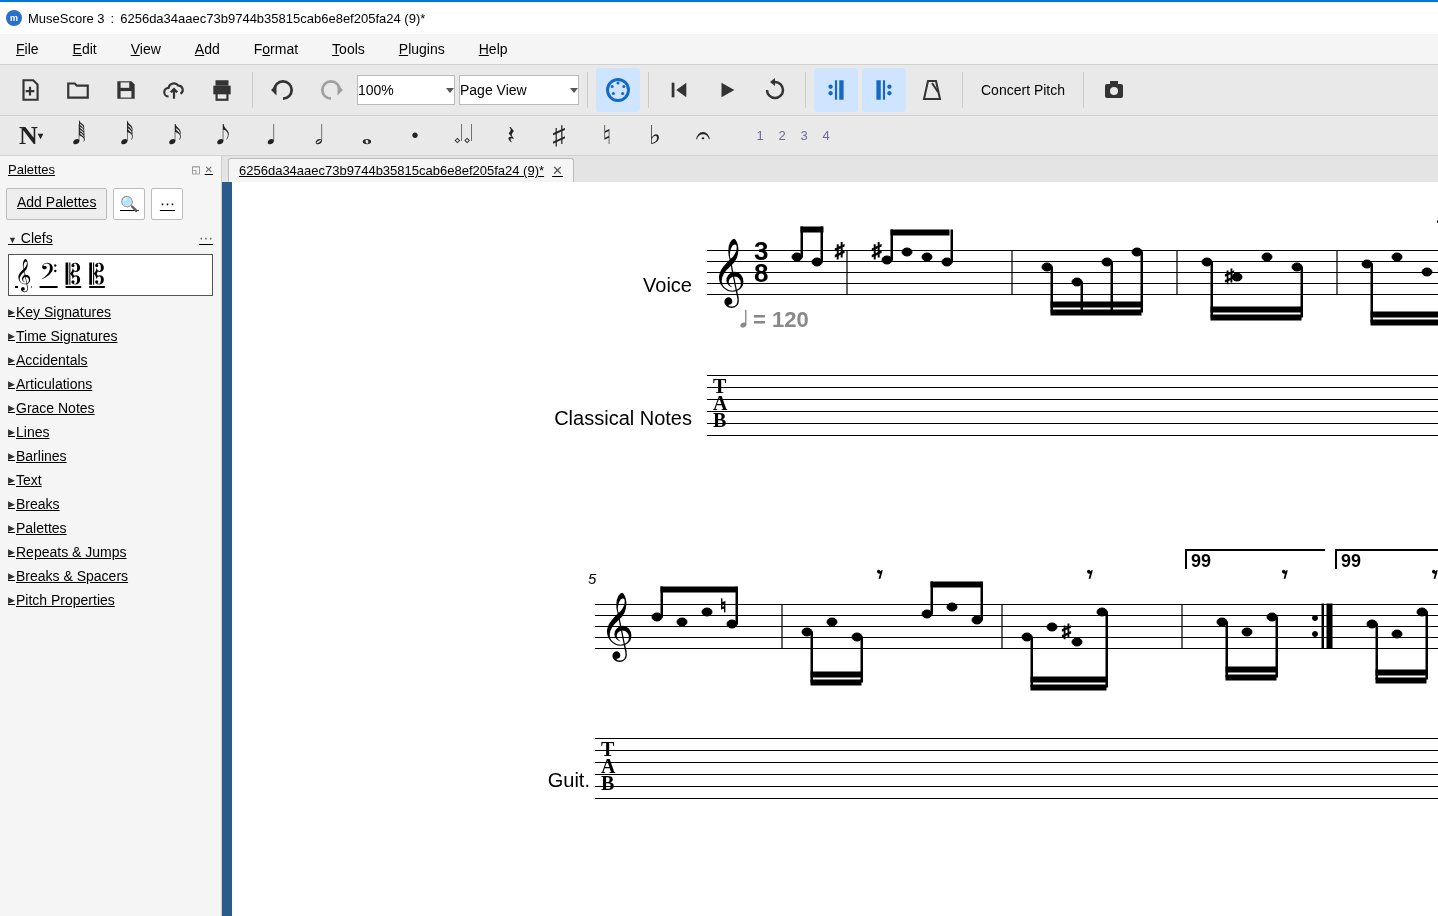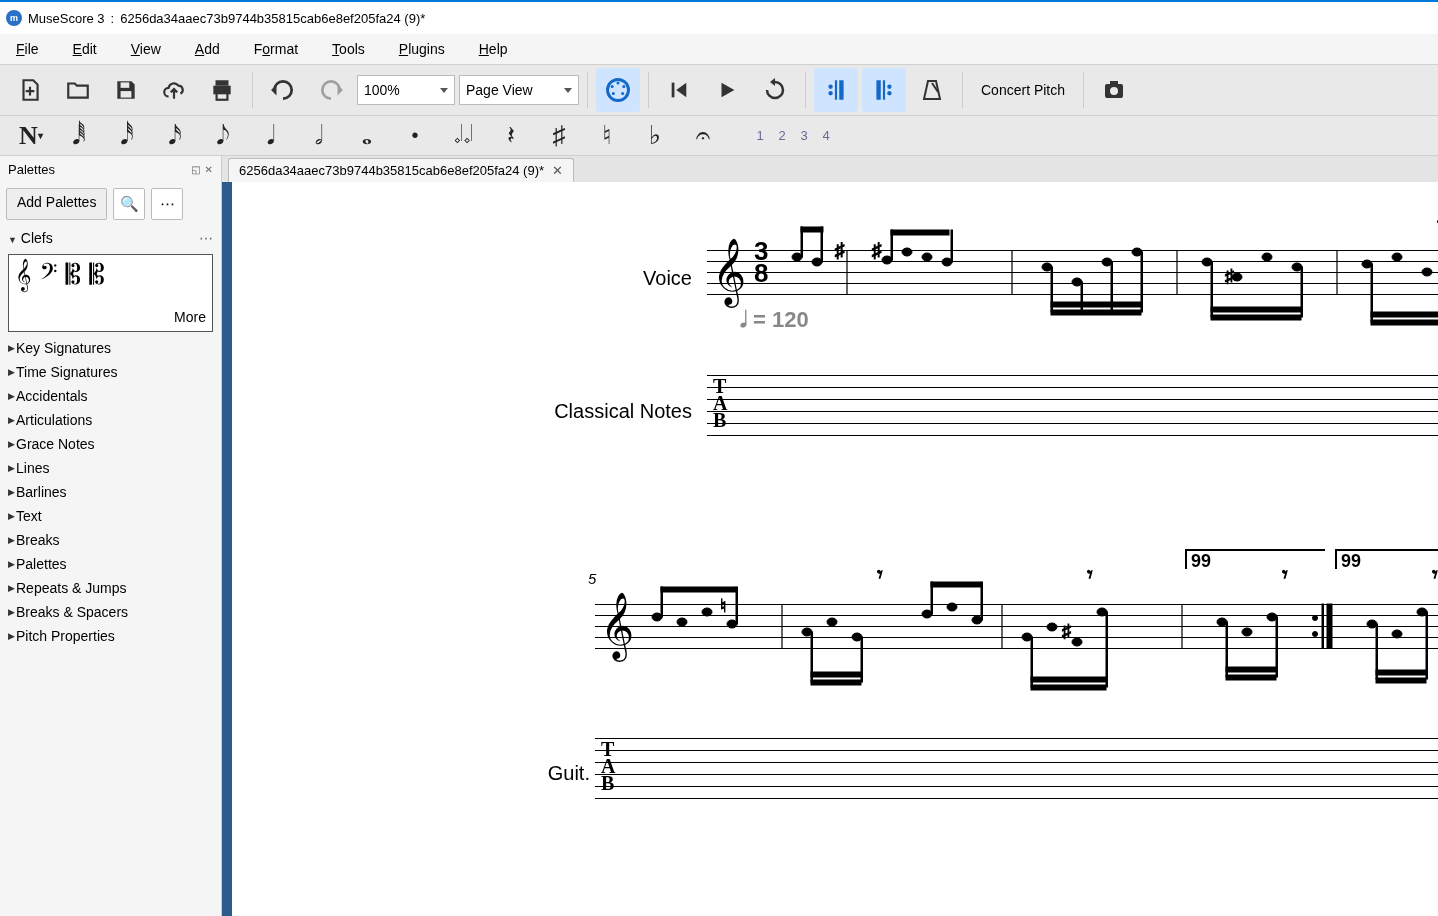--- a/index.html
+++ b/index.html
@@ -7,46 +7,46 @@
 .titlebar { background: #fff; border-top: 2px solid #0078d7; height: 34px; display: flex; align-items: center; padding: 0 6px; font-size: 13px; gap: 6px; }
 .titlebar .logo { width:16px; height:16px; border-radius:50%; background:#2970c6; color:#fff; font-size:9px; display:flex; align-items:center; justify-content:center; font-weight:bold; }
 .menubar { background:#f5f5f5; height:30px; display:flex; align-items:center; padding:0 8px; gap:18px; font-size:14px; }
 .menubar span { padding:4px 8px; cursor:pointer; }
 .menubar span u { text-decoration:underline; }
 .toolbar { background:#e9e9e9; border-top:1px solid #d0d0d0; border-bottom:1px solid #d0d0d0; height:52px; display:flex; align-items:center; padding:0 8px; gap:4px; }
 .toolbar .btn { width:44px; height:44px; display:flex; align-items:center; justify-content:center; border-radius:3px; cursor:pointer; fill:#333; color:#333; }
 .toolbar .btn.active { background:#cfe5ff; }
 .toolbar .btn.disabled { opacity:0.4; }
 .toolbar .sep { width:1px; height:36px; background:#ccc; margin:0 4px; }
-.toolbar select, .toolbar .combo { height:30px; background:#fff; border:1px solid #bbb; padding:0 6px; font-size:14px; }
+.toolbar select, .toolbar .combo { height:30px; background:#fff; border:1px solid #bbb; padding:0 0; font-size:14px; }
 .toolbar .combo { width:98px; display:flex; align-items:center; justify-content:space-between; }
 .toolbar .combo.wide { width:120px; }
 .toolbar .caret { border-left:4px solid transparent; border-right:4px solid transparent; border-top:5px solid #555; }
 .notebar { background:#e9e9e9; height:40px; display:flex; align-items:center; padding:0 8px; gap:2px; font-family:"Bravura","Segoe UI Symbol",serif; font-size:26px; color:#222; border-bottom:1px solid #d0d0d0;}
 .notebar .nbtn { width:46px; height:34px; display:flex; align-items:center; justify-content:center; cursor:pointer; border-radius:3px; }
 .notebar .voice { width:20px; height:20px; font-size:13px; display:flex; align-items:center; justify-content:center; color:#6a6a99; }
-.body { flex:1; display:flex; overflow:hidden; }
+.body { flex:1; display:flex; overflow:hidden;text-decoration:underline; }
 .palettes { width:222px; background:#f5f5f5; border-right:1px solid #ccc; display:flex; flex-direction:column; }
 .palettes .hdr { height:26px; display:flex; align-items:center; justify-content:space-between; padding:0 8px; font-size:13px; }
 .palettes .hdr .tiny { font-size:10px; color:#666; display:flex; gap:4px; }
 .palettes .controls { display:flex; gap:6px; padding:6px; }
 .palettes .addbtn { flex:0 0 auto; border:1px solid #bbb; background:#eee; padding:5px 10px; font-size:14px; border-radius:2px; cursor:pointer; }
 .palettes .iconbtn { width:32px; height:32px; border:1px solid #bbb; background:#fff; display:flex; align-items:center; justify-content:center; cursor:pointer; border-radius:2px; font-size:15px; }
 .palettes .section { padding:4px 8px; font-size:14px; display:flex; align-items:center; cursor:pointer; }
 .palettes .section .tri { font-size:9px; color:#333; width:8px; }
 .palettes .section.open { font-weight:normal; justify-content:space-between; }
 .palettes .clefbox { margin:4px 8px; border:1px solid #555; background:#fff; padding:6px; }
 .palettes .clefbox .row { display:flex; gap:8px; font-family:"Segoe UI Symbol",serif; font-size:28px; line-height:1; }
 .palettes .clefbox .more { text-align:right; font-size:14px; padding-top:20px; }
 .tabstrip { height:26px; background:#e4e4e4; display:flex; align-items:flex-end; padding-left:6px; font-size:13px; }
 .tabstrip .tab { background:#f5f5f5; border:1px solid #bbb; border-bottom:none; padding:4px 10px; display:flex; align-items:center; gap:8px; border-radius:3px 3px 0 0; }
 .tabstrip .tab .x { cursor:pointer; font-size:13px; color:#555; }
 .score { flex:1; background:#2b5b8b; padding-left:10px; overflow:hidden; }
 .page { background:#fff; width:100%; height:100%; position:relative; font-family:"Times New Roman",serif; }
-.staff-label { position:absolute; font-size:20px; text-align:right; }
+.staff-label { position:absolute; font-size:20px; text-align:right;margin-top:7px; }
 .stafflines { position:absolute; }
 .stafflines .l { height:1px; background:#000; position:absolute; left:0; right:0; }
 .tabclef { position:absolute; font-weight:bold; font-size:20px; line-height:0.85; font-family:"Times New Roman",serif; }
 .tempo { position:absolute; color:#888; font-size:22px; font-weight:bold; }
 .measno { position:absolute; font-style:italic; font-size:15px; }
 .volta { position:absolute; border:2px solid #000; border-bottom:none; border-right:none; font-weight:bold; font-size:18px; padding-left:4px; height:20px; }
 svg { display:block; }
 .main-col { flex:1; display:flex; flex-direction:column; }
 .concert-pitch { font-size:14px; padding:0 10px; cursor:pointer; }
 .clefsym { font-family: "Segoe UI Symbol","Arial Unicode MS",serif; }
@@ -230,21 +230,20 @@
       <span><span class="tri">▼</span> <span>Clefs</span></span>
       <span style="color:#666;">⋯</span>
     </div>
     <div class="clefbox">
       <div class="row">
         <span class="clefsym">𝄞</span>
         <span class="clefsym">𝄢</span>
         <span class="clefsym">𝄡</span>
         <span class="clefsym">𝄡</span>
       </div>
-      <div class="more">More</div>
     </div>
     <div id="palette-sections">
         <div class="section">
           <span class="tri">▶</span>
           <span>Key Signatures</span>
         </div>
         <div class="section">
           <span class="tri">▶</span>
           <span>Time Signatures</span>
         </div>

